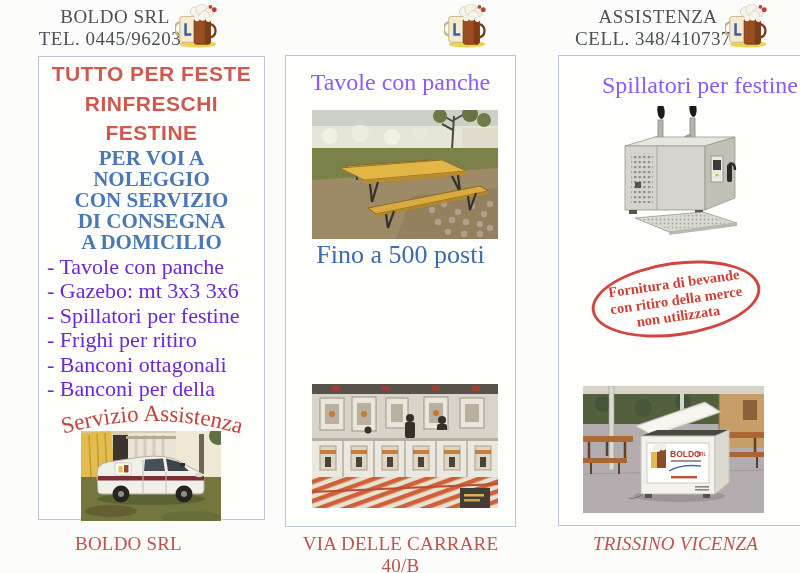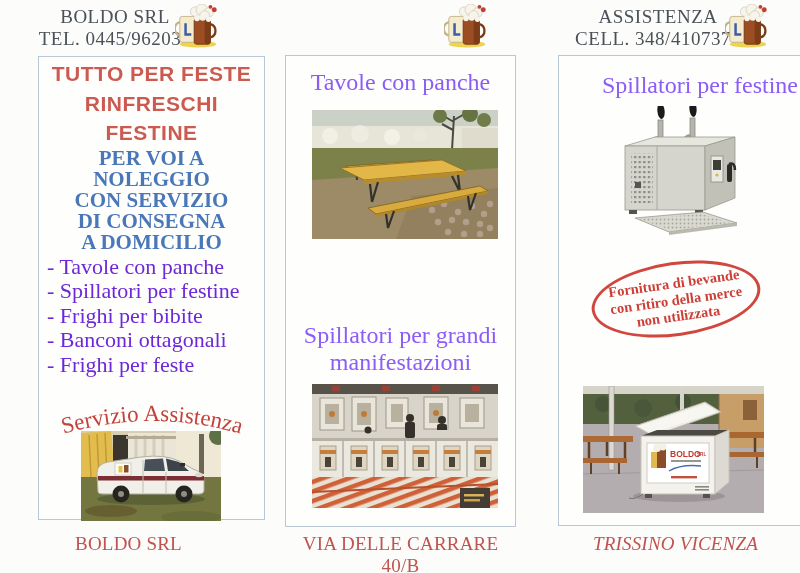--- a/index.html
+++ b/index.html
@@ -76,24 +76,25 @@
     <div class="red-line">TUTTO PER FESTE</div>
     <div class="red-line">RINFRESCHI</div>
     <div class="red-line">FESTINE</div>
     <div class="blue-line">PER VOI A</div>
     <div class="blue-line">NOLEGGIO</div>
     <div class="blue-line">CON SERVIZIO</div>
     <div class="blue-line">DI CONSEGNA</div>
     <div class="blue-line">A DOMICILIO</div>
     <div class="list">
       <div class="list-item">- Tavole con panche</div>
+      <div class="list-item">- Gazebo: mt 3x3 3x6</div>
       <div class="list-item">- Spillatori per festine</div>
-      <div class="list-item">- Frighi per bibite</div>
+      <div class="list-item">- Frighi per ritiro</div>
       <div class="list-item">- Banconi ottagonali</div>
-      <div class="list-item">- Frighi per feste</div>
+      <div class="list-item">- Banconi per della</div>
     </div>
 
     <svg class="arc-wrap" viewBox="0 0 214 44">
       <defs>
           <path id="arcpath" d="M8,38 Q107,6 206,38" fill="none"></path>
         </defs>
       <text font-size="23" fill="#c4423c" font-family="'Liberation Serif',serif">
         <textPath href="#arcpath" startOffset="50%" text-anchor="middle">Servizio Assistenza</textPath>
       </text>
     </svg>
@@ -170,25 +171,22 @@
       <polygon points="34,56 120,50 126,54 40,60" fill="#d6a83c" stroke="#7c6120" stroke-width="0.8"></polygon>
       <path d="M44,60 L45,70 M116,54 L117,64" stroke="#3c3a32" stroke-width="2"></path>
       <polygon points="28,58 130,50 154,61 52,70" fill="#e3b648" stroke="#8a6a24" stroke-width="0.8"></polygon>
       <polygon points="52,70 154,61 154,65 52,74" fill="#b68c2e"></polygon>
       <path d="M58,74 L60,92 M66,72 L60,92 M146,65 L148,82 M140,66 L148,82" stroke="#33312b" stroke-width="2.2" fill="none"></path>
       <polygon points="56,98 168,76 176,81 64,104" fill="#d9ab3e" stroke="#7c6120" stroke-width="0.8"></polygon>
       <polygon points="64,104 176,81 176,84 64,107" fill="#b1872c"></polygon>
       <path d="M74,104 L76,118 M82,101 L76,118 M156,86 L158,100 M164,83 L158,100" stroke="#33312b" stroke-width="2.2" fill="none"></path>
     </svg>
 
-
-    <div class="sec-title" style="top:266px;">
-      <div>Spillatori per grandi</div>
-      <div>manifestazioni</div>
-    </div>
+    <div class="cap-blue" style="top:184px;">Fino a 500 posti</div>
+
 
     <svg class="photo" style="left:26px;top:328px;width:186px;height:124px" viewBox="0 0 186 124">
       <defs>
         <pattern id="tstripe" width="9" height="9" patternUnits="userSpaceOnUse" patternTransform="rotate(70)">
           <rect width="9" height="9" fill="#e8e0d0"></rect>
             <rect width="4.5" height="9" fill="#cf6038"></rect>
         </pattern>
       </defs>
       <rect width="186" height="124" fill="#d8d4c9"></rect>
       <rect width="186" height="10" fill="#57534a"></rect>

